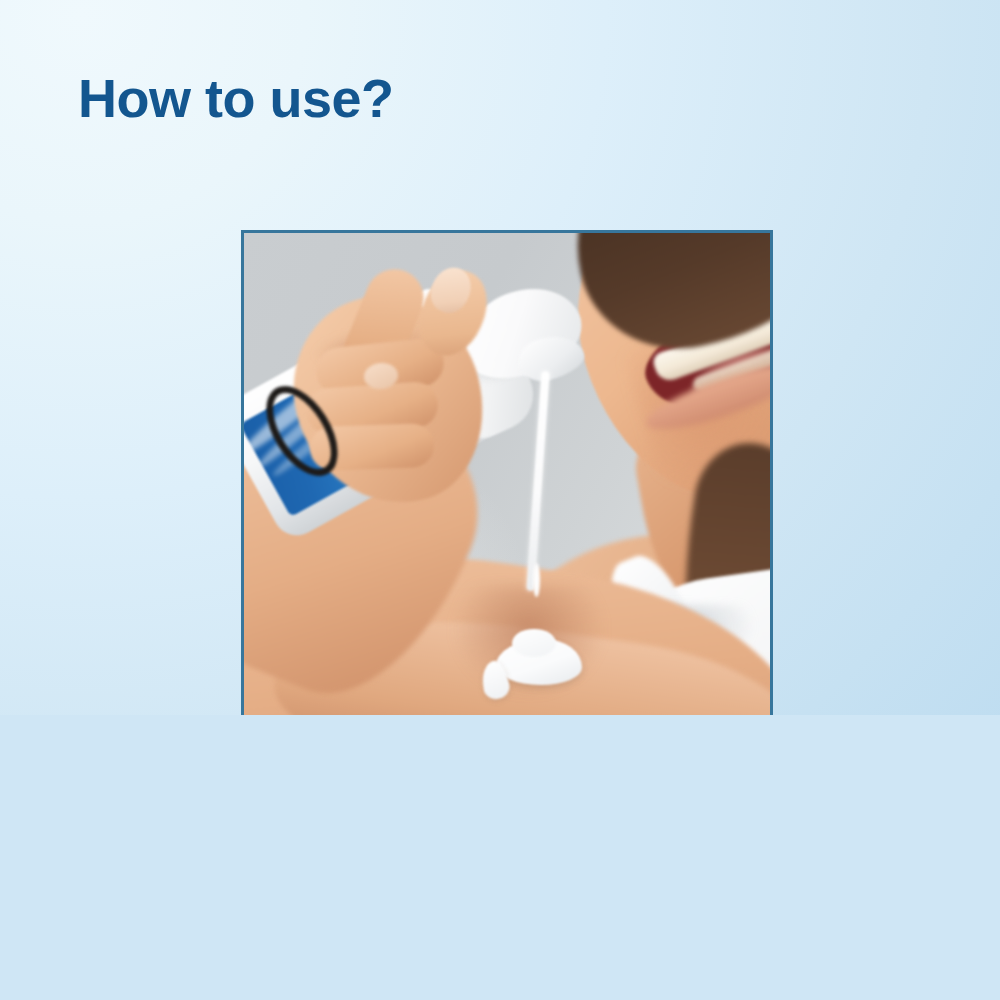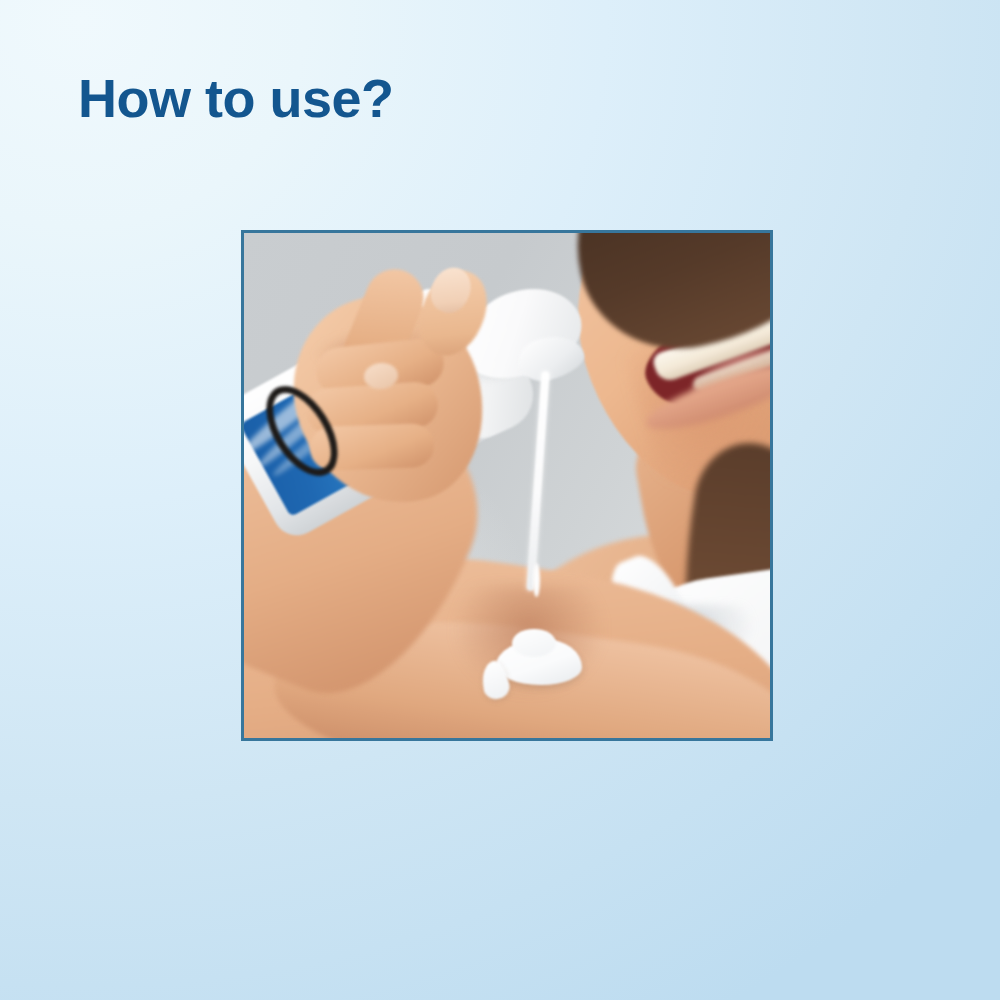--- a/index.html
+++ b/index.html
@@ -10,21 +10,21 @@
     overflow: hidden;
   }
   body {
     font-family: "Liberation Sans", sans-serif;
     background: #cfe6f5;
   }
 
   .poster {
     position: relative;
     width: 1000px;
-    height: 1000px;
+    height: 715px;
     overflow: hidden;
     background:
       radial-gradient(ellipse 1250px 1150px at 8% 2%,
         #f0f9fd 0%,
         #eaf6fb 18%,
         #ddeffa 42%,
         #cfe6f4 68%,
         #bddcf0 100%);
   }
 

